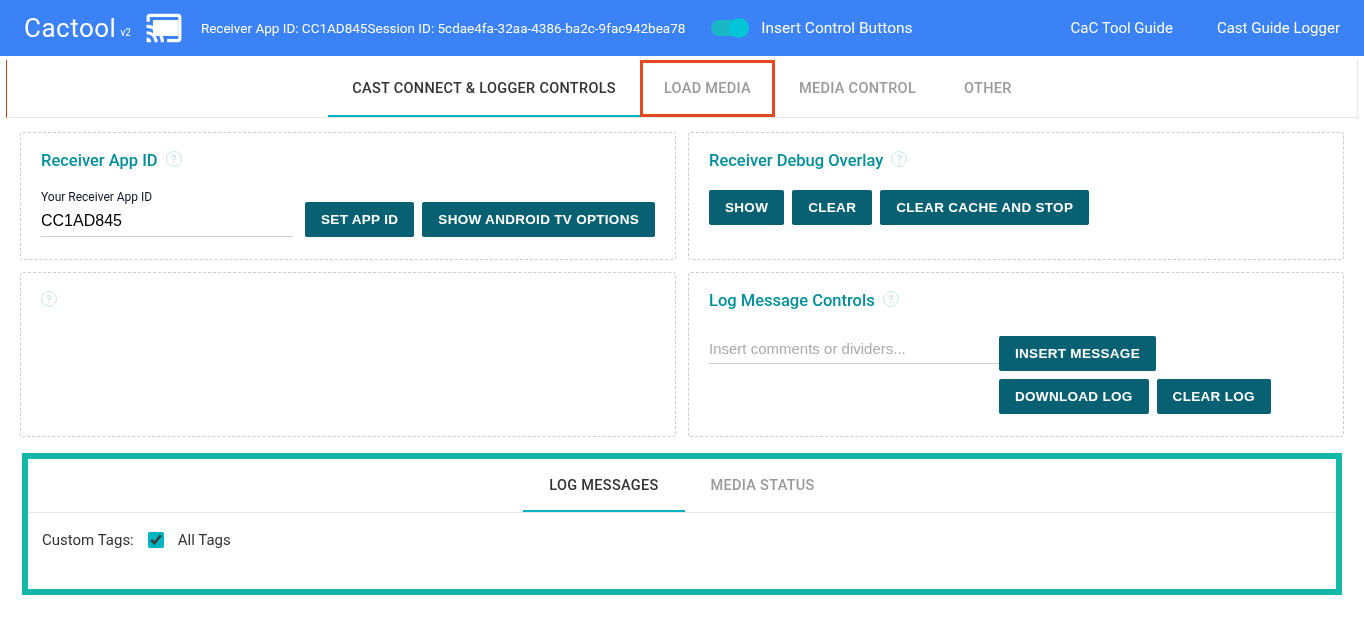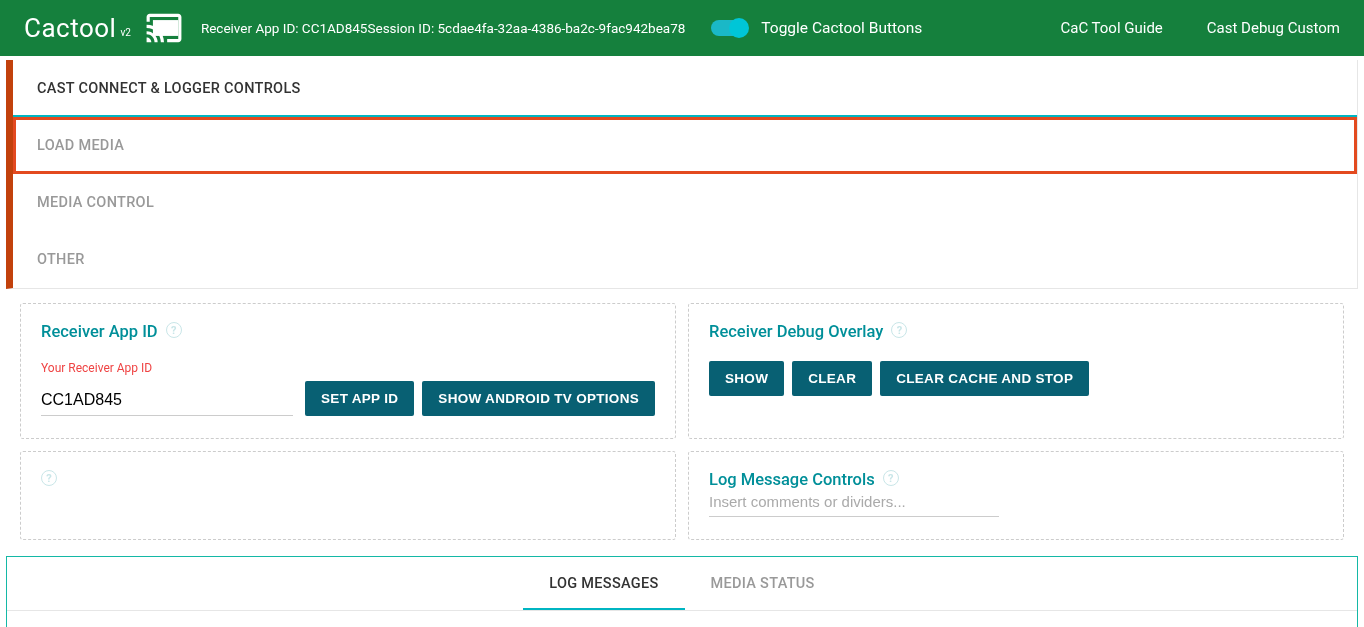--- a/index.html
+++ b/index.html
@@ -8,21 +8,21 @@
       padding: 0;
     }
     body {
       font-family: -apple-system, BlinkMacSystemFont, "Segoe UI", Roboto, Helvetica, Arial, sans-serif;
       background: #fff;
       color: #333;
       width: 1364px;
     }
     
     .header {
-      background: #15803d;
+      background: #3b82f6;
       color: #fff;
       display: flex;
       align-items: center;
       padding: 8px 24px;
       height: 56px;
     }
     .brand {
       display: flex;
       align-items: baseline;
       gap: 4px;
@@ -87,24 +87,23 @@
     }
     
     .content {
       padding: 0 6px;
     }
     
     .tabs {
       display: flex;
       justify-content: center;
       border-bottom: 1px solid #e6e6e6;
-      border-left: 7px solid #c2410c;
+      border-left: 1px solid #c2410c;
       border-right: 1px solid #e6e6e6;
       margin-top: 4px;
-      flex-direction: column;
     }
     .tab {
       padding: 20px 24px 18px;
       font-size: 14.5px;
       font-weight: 500;
       letter-spacing: 0.3px;
       color: #999;
       cursor: pointer;
       border-bottom: 2px solid transparent;
       text-transform: uppercase;
@@ -156,22 +155,22 @@
       margin-top: 20px;
       flex-wrap: wrap;
     }
     .field {
       flex: 1;
       min-width: 200px;
       max-width: 305px;
     }
     .field-label {
       font-size: 12px;
-      color: #ef4444;
-      margin-bottom: 12px;
+      color: #0f172a;
+      margin-bottom: 4px;
     }
     .field-input {
       width: 100%;
       border: none;
       border-bottom: 1px solid #ccc;
       font-size: 16px;
       padding: 4px 0 6px;
       outline: none;
       background: transparent;
     }
@@ -194,22 +193,22 @@
       cursor: pointer;
       border-radius: 2px;
       text-transform: uppercase;
     }
     .wide-field {
       flex: 1;
       max-width: 290px;
     }
     
     .log-section {
-      margin: 0 6px;
-      border: 1px solid #14b8a6;
+      margin: 0 22px;
+      border: 6px solid #14b8a6;
     }
     .log-tabs {
       display: flex;
       justify-content: center;
       border-bottom: 1px solid #e6e6e6;
     }
     .log-tab {
       padding: 18px 26px 16px;
       font-size: 14.5px;
       font-weight: 500;
@@ -230,20 +229,21 @@
       font-size: 15px;
     }
     .checkbox {
       width: 16px;
       height: 16px;
       accent-color: #00b5c2;
     }
     .log-panel-body {
       display: flex;
       align-items: flex-start;
+      margin-top: 26px;
     }
     .log-panel-body .field-input {
       font-size: 15px;
     }
     .log-btns {
       display: flex;
       flex-wrap: wrap;
       gap: 8px;
       max-width: 300px;
     }
@@ -261,25 +261,25 @@
     <rect x="5" y="7" width="16" height="10" fill="#fff"></rect>
   </svg>
   <div class="header-info">
     <span>Receiver App ID: CC1AD845</span>
     <span>Session ID: 5cdae4fa-32aa-4386-ba2c-9fac942bea78</span>
   </div>
   <div class="toggle-wrap">
     <div class="toggle">
       <div class="toggle-knob"></div>
     </div>
-    <span class="toggle-label">Toggle Cactool Buttons</span>
+    <span class="toggle-label">Insert Control Buttons</span>
   </div>
   <div class="header-links">
     <span>CaC Tool Guide</span>
-    <span>Cast Debug Custom</span>
+    <span>Cast Guide Logger</span>
   </div>
 </div>
 
 <div class="content">
 
   <div class="tabs">
     <div class="tab active">CAST CONNECT &amp; LOGGER CONTROLS</div>
     <div class="tab highlight">LOAD MEDIA</div>
     <div class="tab">MEDIA CONTROL</div>
     <div class="tab">OTHER</div>
@@ -326,20 +326,25 @@
 
     <div class="panel">
       <div class="panel-title">
         <span>Log Message Controls</span>
         <span class="help-icon">?</span>
       </div>
       <div class="log-panel-body">
         <div class="wide-field">
           <input class="field-input" placeholder="Insert comments or dividers..." style="">
         </div>
+        <div class="log-btns">
+          <button class="btn">INSERT MESSAGE</button>
+          <button class="btn">DOWNLOAD LOG</button>
+          <button class="btn">CLEAR LOG</button>
+        </div>
       </div>
     </div>
 
   </div>
 </div>
 
 <div class="log-section">
   <div class="log-tabs">
     <div class="log-tab active">LOG MESSAGES</div>
     <div class="log-tab">MEDIA STATUS</div>

